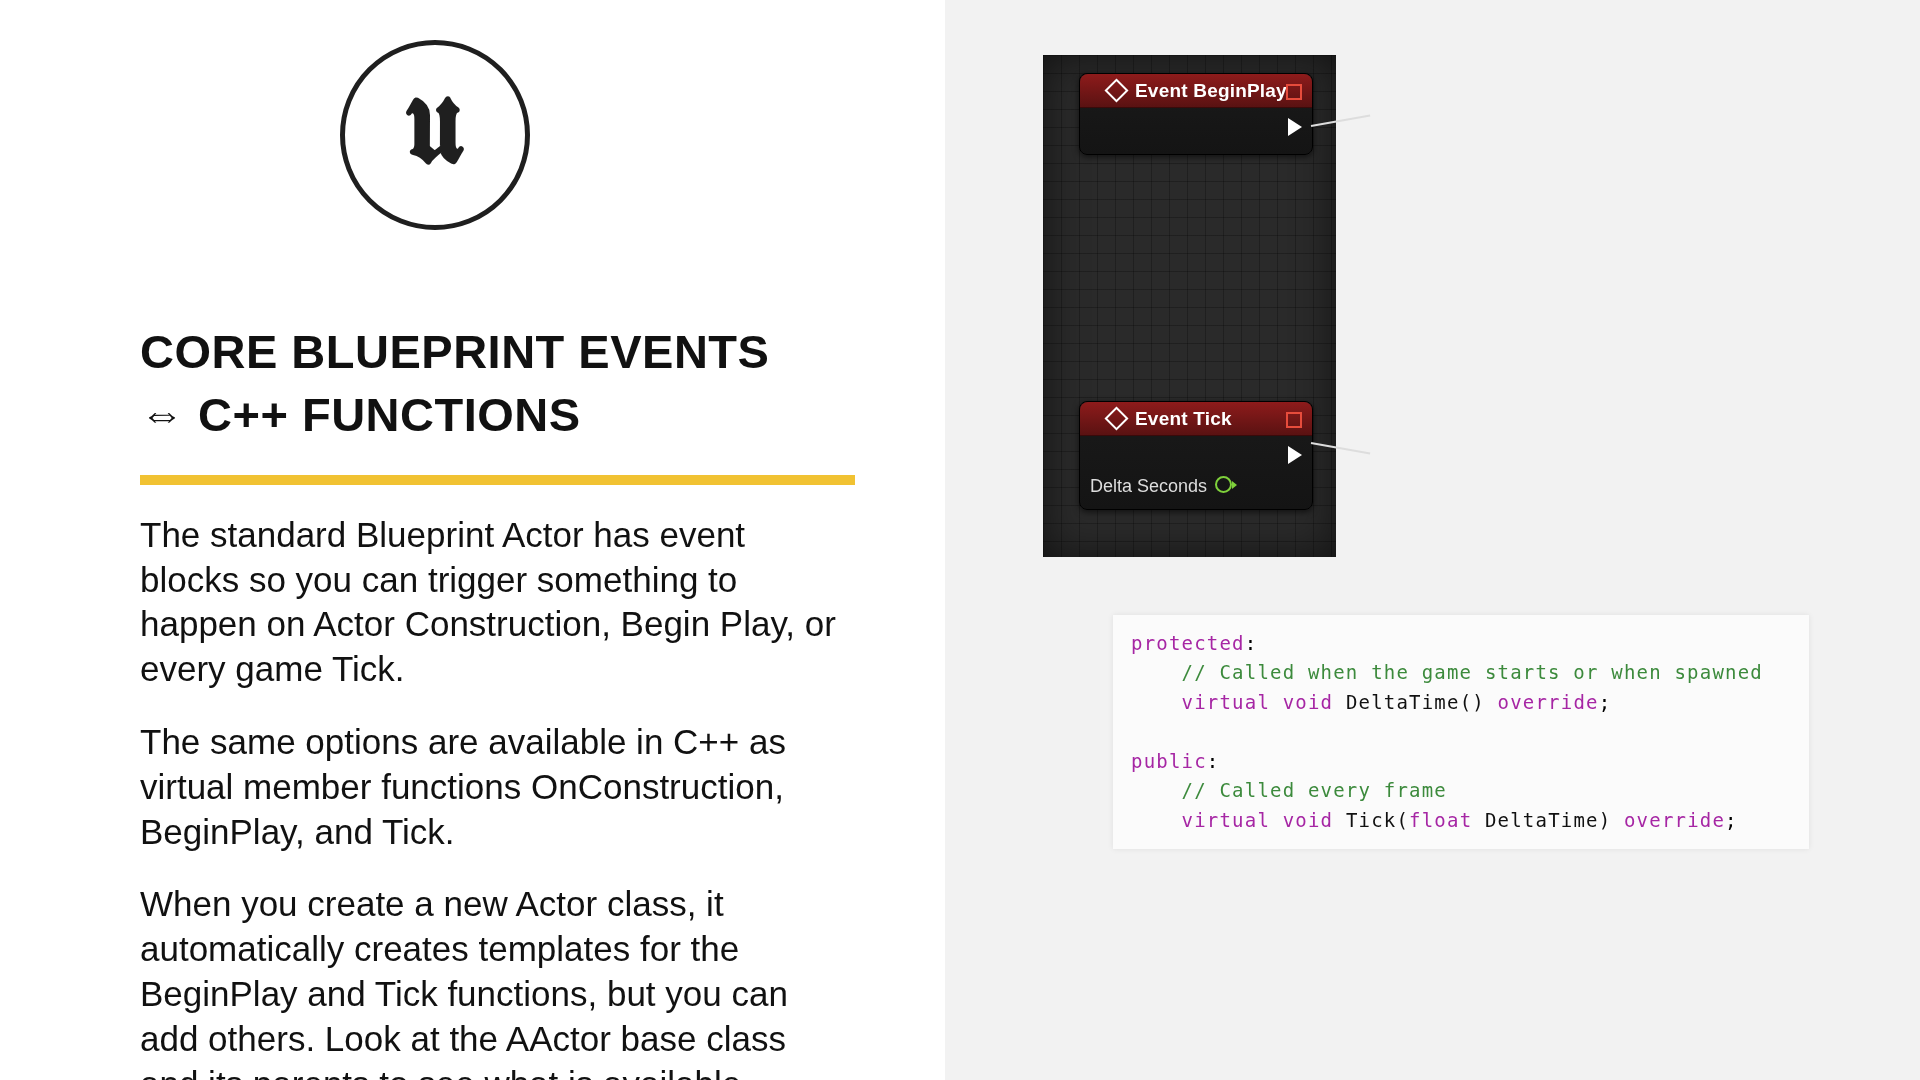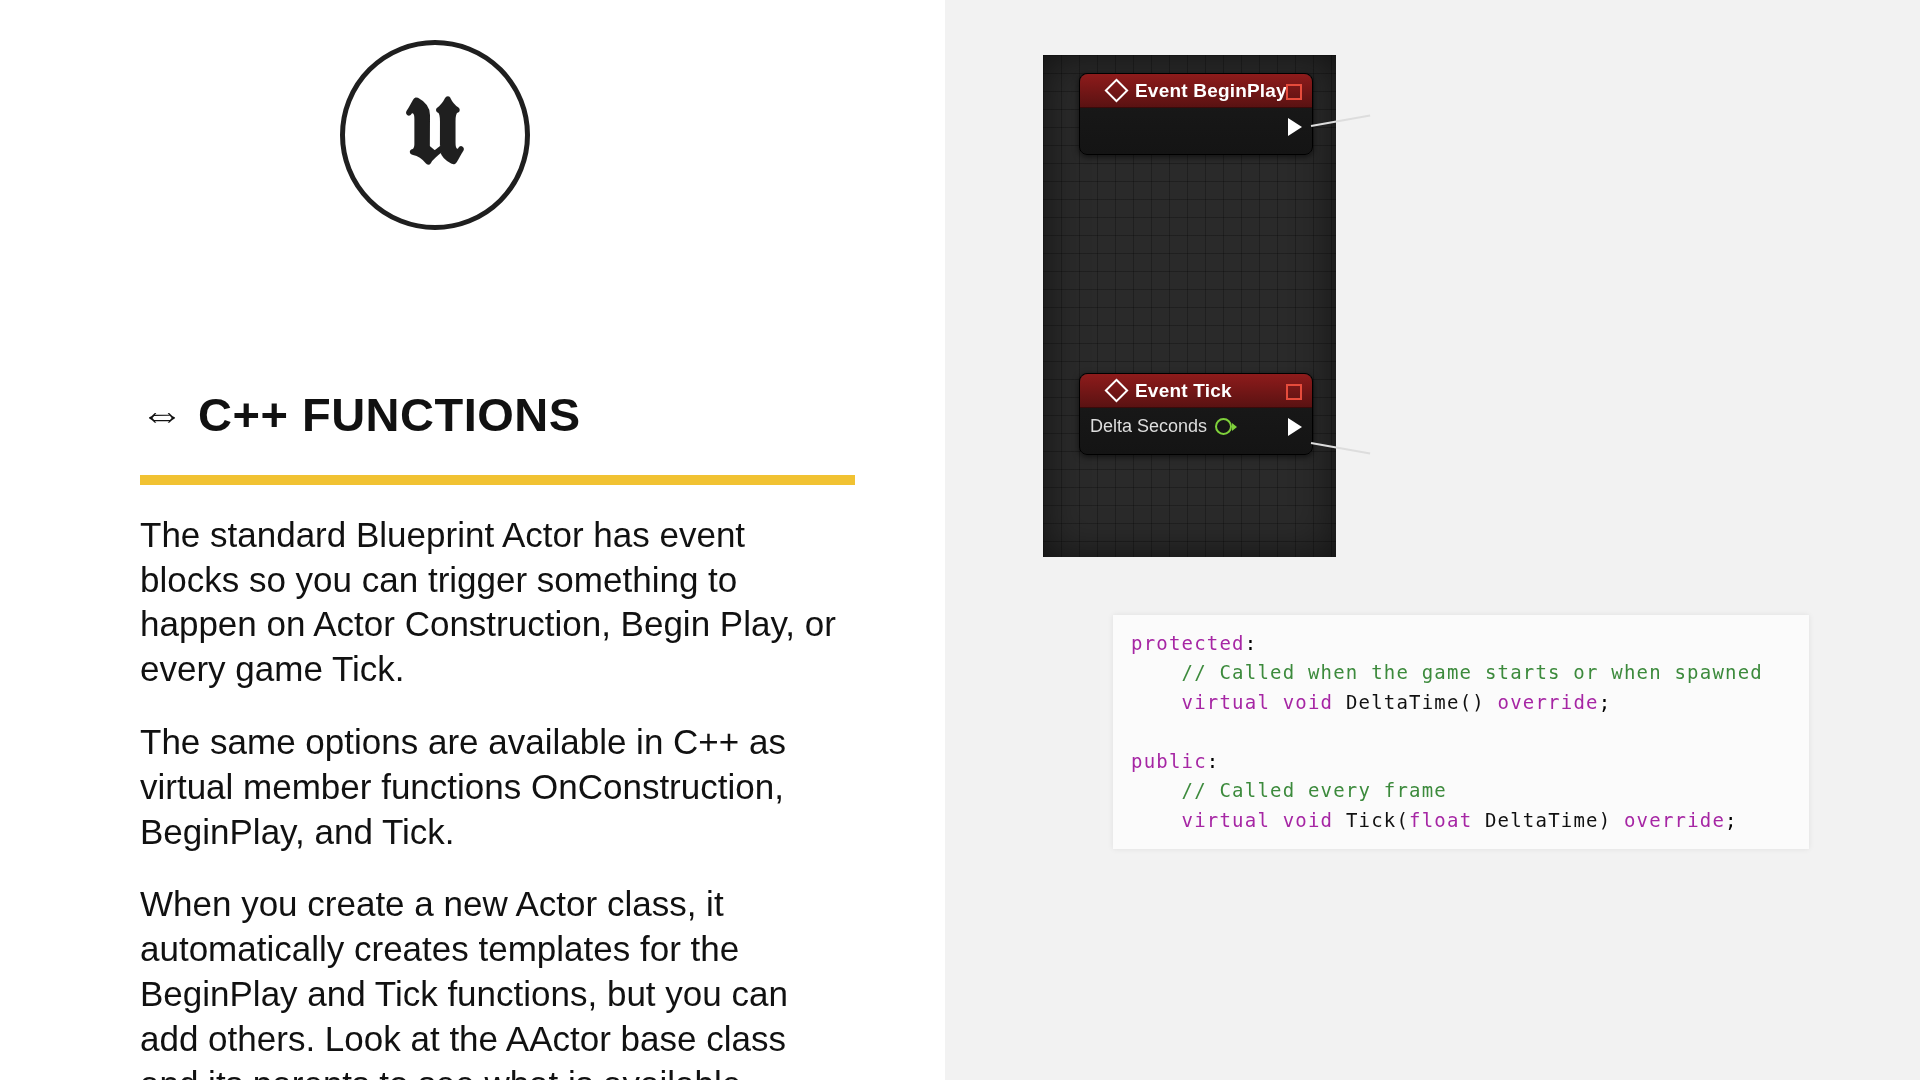--- a/index.html
+++ b/index.html
@@ -104,21 +104,21 @@
     position: absolute;
     left: 36px;
     width: 232px;
     border-radius: 8px;
     background: linear-gradient(#1a1a1a, #141414);
     border: 1px solid #000;
     box-shadow: 0 2px 6px rgba(0,0,0,0.6);
     overflow: visible;
   }
   .bp-node.begin { top: 18px; }
-  .bp-node.tick  { top: 318px; }
+  .bp-node.tick  { top: 346px; }
   .bp-header {
     height: 34px;
     border-radius: 8px 8px 0 0;
     background: linear-gradient(#8e1b1b, #5a1212);
     border-bottom: 1px solid #3a0a0a;
     display: flex;
     align-items: center;
     padding: 0 28px;
     box-sizing: border-box;
     position: relative;
@@ -164,23 +164,24 @@
   }
   .wire {
     position: absolute;
     background: #ddd;
     height: 2px;
   }
   .wire.begin-w { left: 268px; top: 70px; width: 60px; transform: rotate(-10deg); transform-origin: left center; }
   .wire.tick-w  { left: 268px; top: 387px; width: 60px; transform: rotate(10deg); transform-origin: left center; }
   .bp-row {
     display: flex;
-    align-items: center;
+    align-items: flex-start;
     color: #ddd;
     font-size: 18px;
+    margin-top: 32px;
   }
   .data-pin {
     width: 13px;
     height: 13px;
     border-radius: 50%;
     border: 2px solid #7fd13b;
     margin-left: 8px;
     position: relative;
     flex: 0 0 auto;
   }
@@ -222,21 +223,21 @@
 <div class="slide">
 
   <div class="left-col">
     <div class="logo-wrap">
       <div class="logo-circle">
         <span class="logo-u">u</span>
       </div>
     </div>
 
     <h1 class="title">
-      <br>
+      <span>CORE BLUEPRINT EVENTS</span><br>
       <span class="arrow-sym">⇔</span>
       <span>C++ FUNCTIONS</span>
     </h1>
 
     <div class="underline"></div>
 
     <div class="body-text">
       <p>The standard Blueprint Actor has event blocks so you can trigger something to happen on Actor Construction, Begin Play, or every game Tick.</p>
       <p>The same options are available in C++ as virtual member functions OnConstruction, BeginPlay, and Tick.</p>
       <p>When you create a new Actor class, it automatically creates templates for the BeginPlay and Tick functions, but you can add others. Look at the AActor base class and its parents to see what is available.</p>

